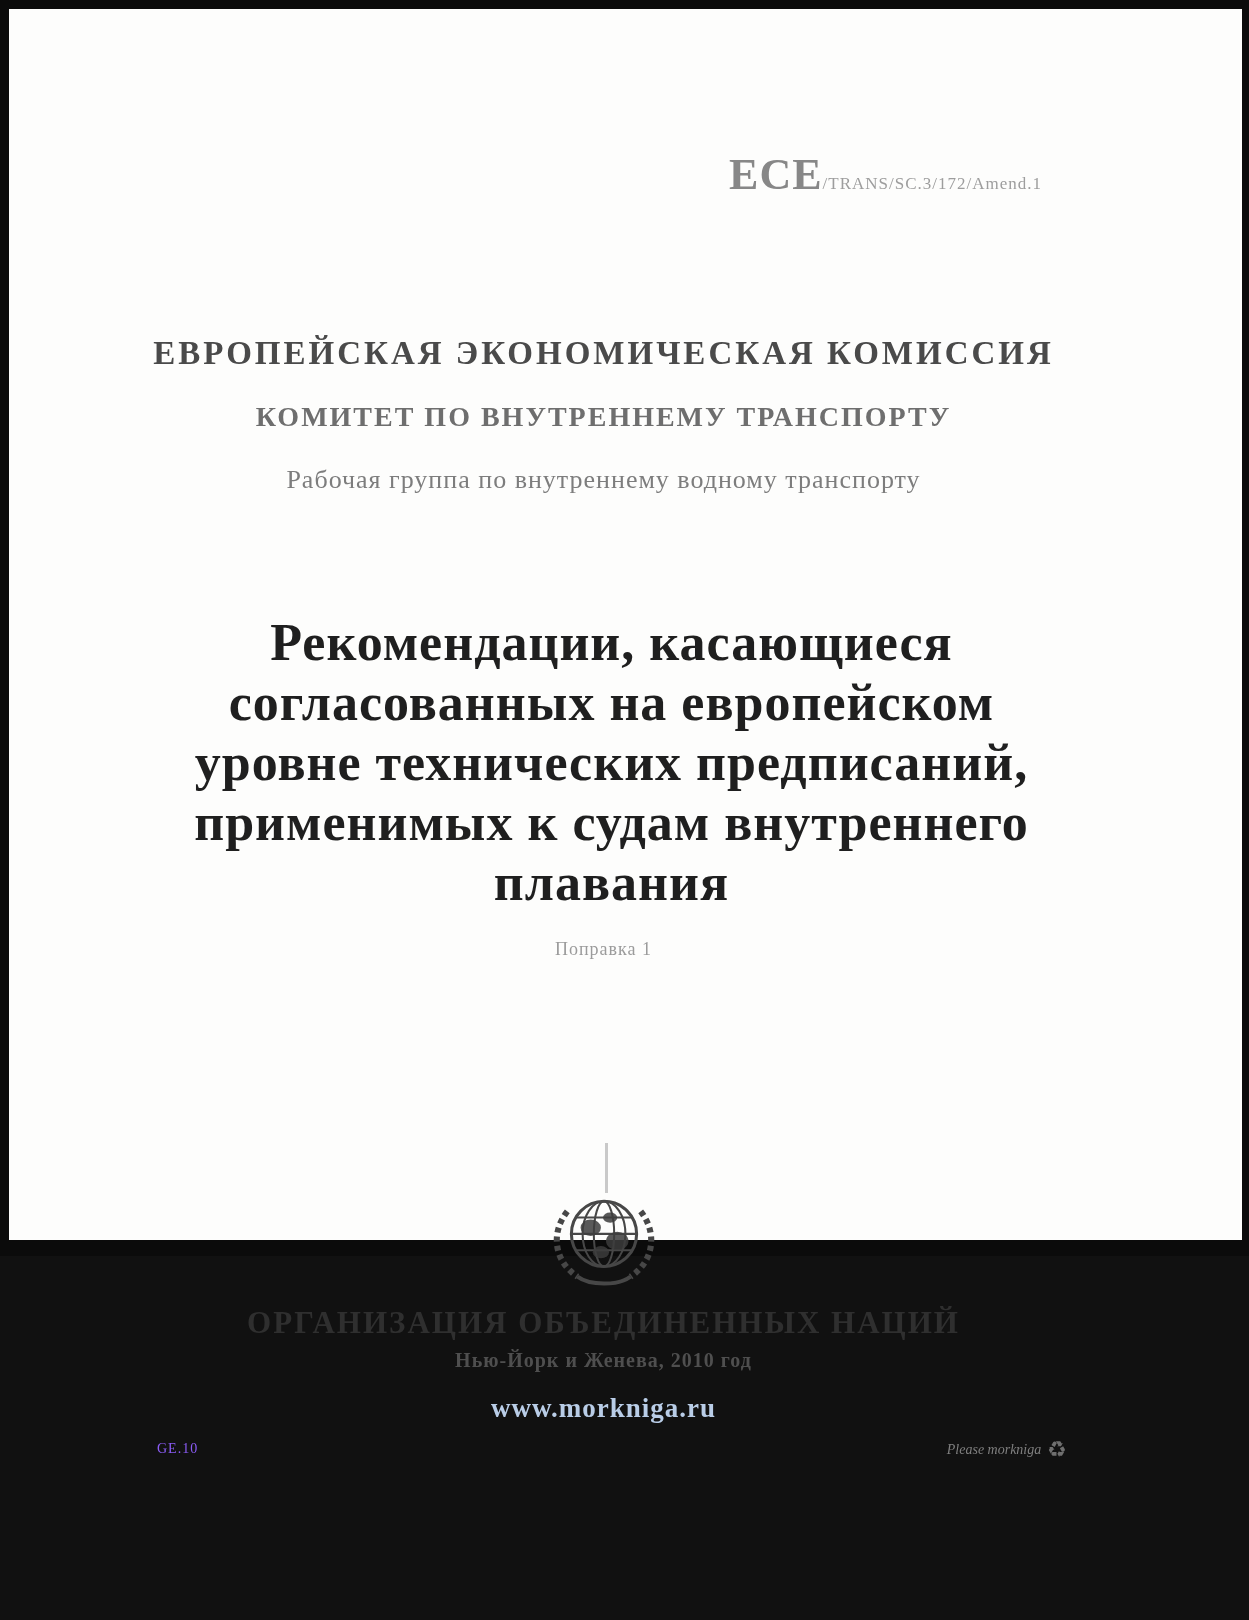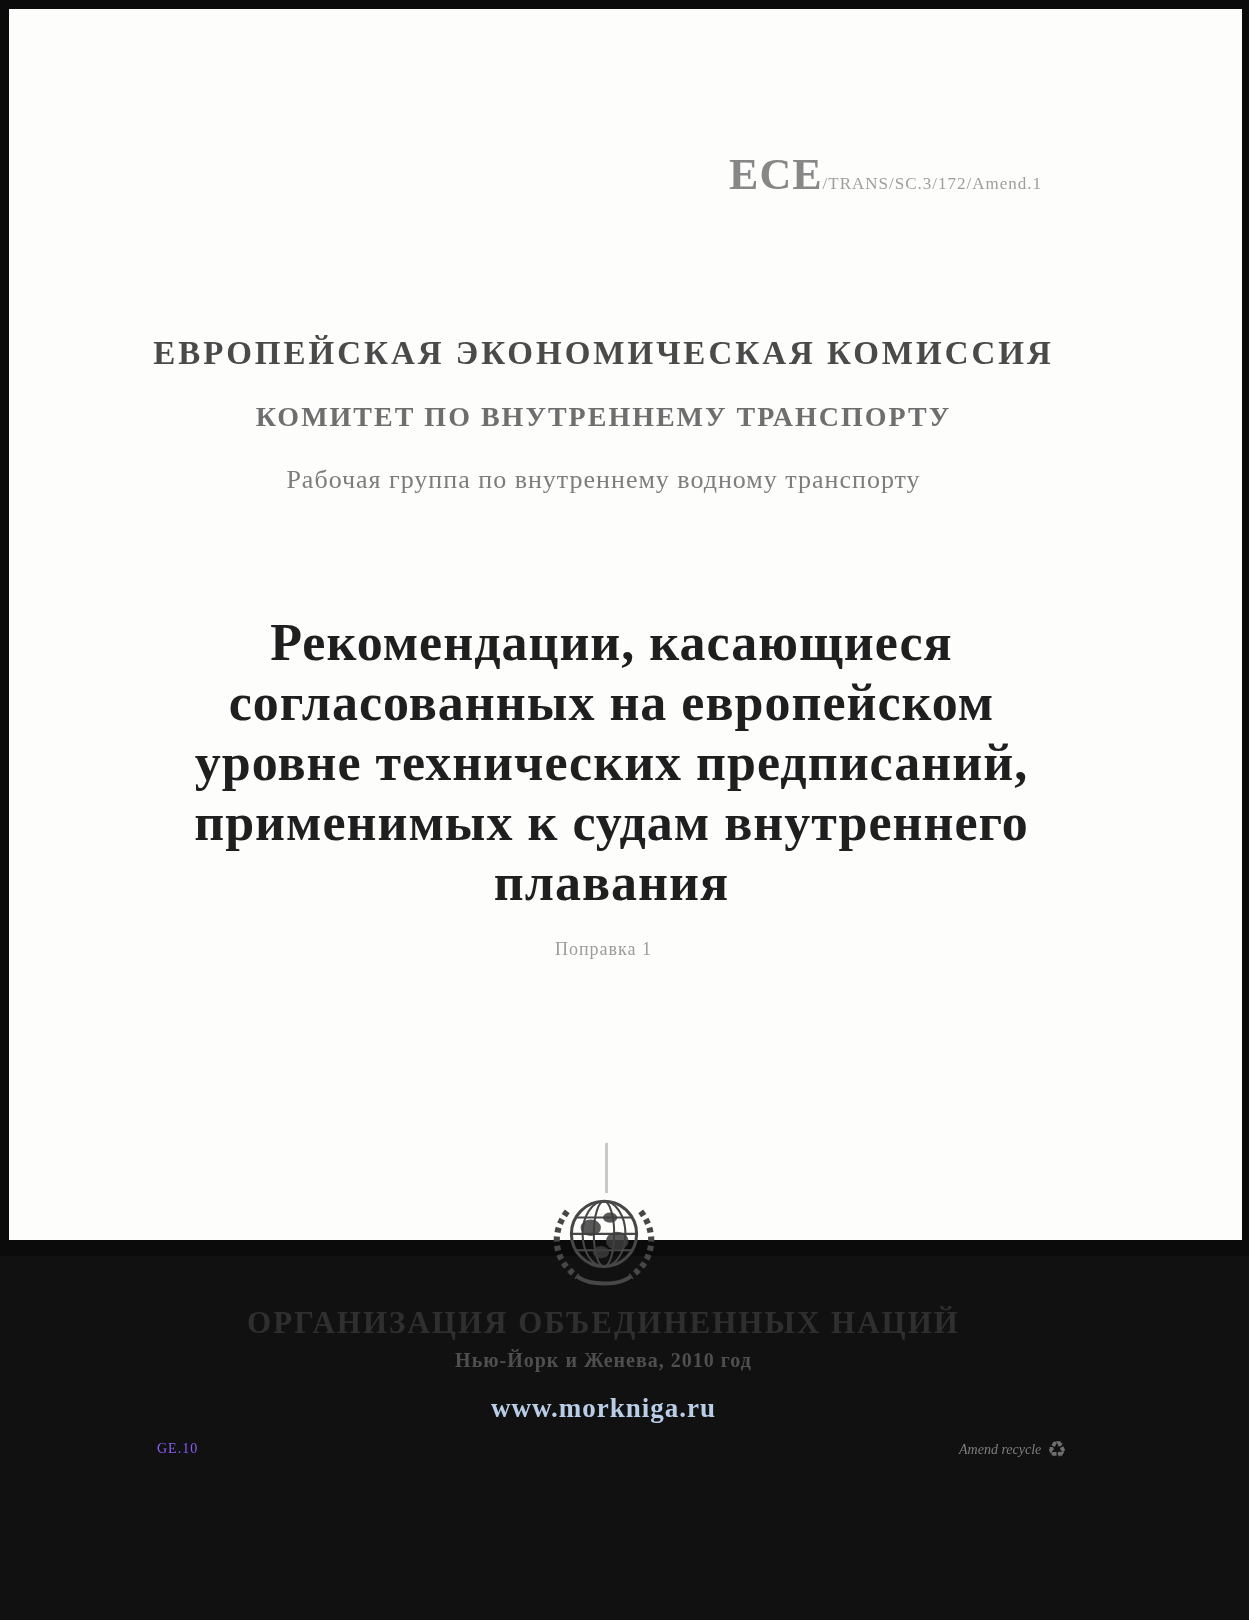--- a/index.html
+++ b/index.html
@@ -212,18 +212,18 @@
         </svg>
       </div>
 
       <div class="abs centerline org-name">ОРГАНИЗАЦИЯ ОБЪЕДИНЕННЫХ НАЦИЙ</div>
       <div class="abs centerline place-date">Нью-Йорк и Женева, 2010 год</div>
 
       <div class="abs centerline watermark">www.morkniga.ru</div>
 
       <div class="abs print-code">GE.10</div>
       <div class="abs recycle-note">
-        <span>Amend recycle</span><span class="recycle-glyph">♻</span>
+        <span>Please morkniga</span><span class="recycle-glyph">♻</span>
       </div>
 
     </div>
   </div>
 </div>
 
 </body></html>

